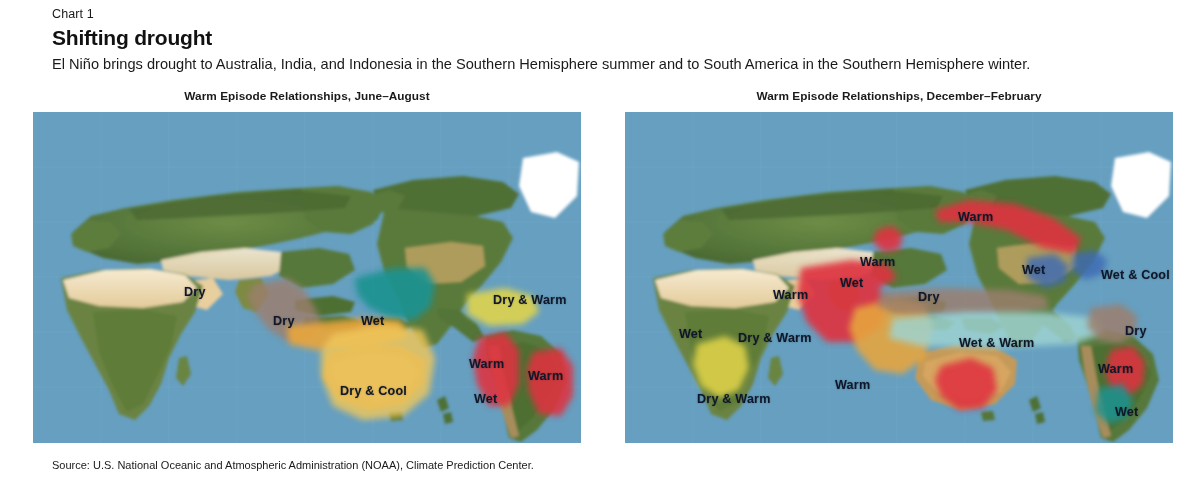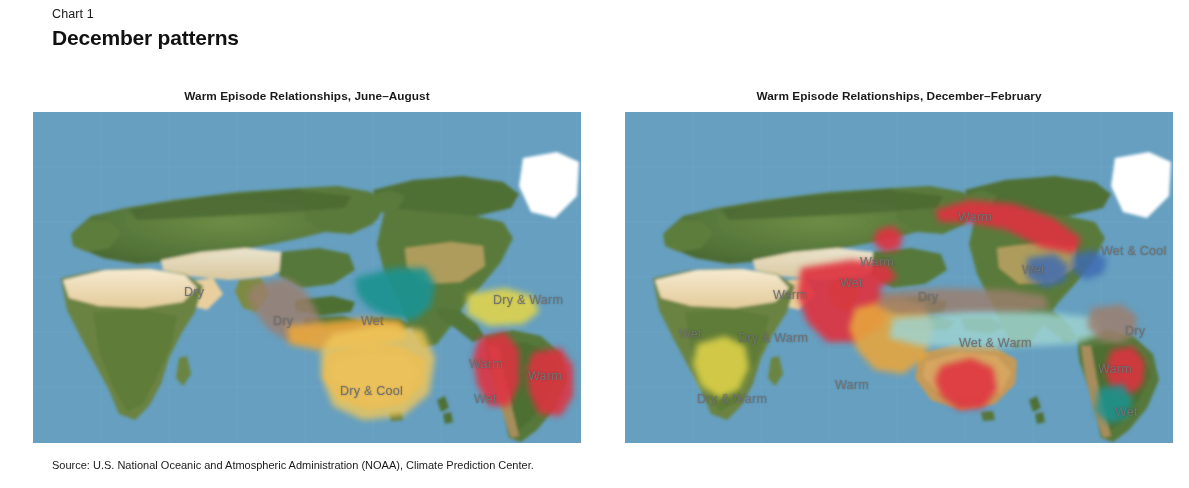--- a/index.html
+++ b/index.html
@@ -67,22 +67,22 @@
   }
   #map-left  { left: 33px; }
   #map-right { left: 625px; }
 
   .map-wrap svg { display: block; width: 548px; height: 331px; }
 
   
   .maplabel {
     position: absolute;
     font-size: 12.6px;
-    font-weight: normal;
-    color: #737373;
+    font-weight: bold;
+    color: #0f172a;
     white-space: nowrap;
     text-shadow: 0 0 2px rgba(0,0,0,.30);
     pointer-events: none;
     letter-spacing: .2px;
   }
 
   
   .source {
     position: absolute;
     left: 52px;
@@ -92,21 +92,22 @@
     line-height: 15px;
   }
 </style>
 </head>
 <body>
 
 <div class="page">
 
   <div class="hdr">
     <div class="chart-kicker">Chart 1</div>
-    <div class="chart-title">December patterns</div>
+    <div class="chart-title">Shifting drought</div>
+    <div class="chart-sub">El Niño brings drought to Australia, India, and Indonesia in the Southern Hemisphere summer and to South America in the Southern Hemisphere winter.</div>
   </div>
 
   <div class="panel-title" id="t-right">Warm Episode Relationships, December–February</div>
   <div class="panel-title" id="t-left">Warm Episode Relationships, June–August</div>
 
   <div class="map-wrap" id="map-left">
     <svg viewBox="0 0 548 331" preserveAspectRatio="none">
       <defs>
         <radialGradient id="lg1" cx="50%" cy="45%" r="70%">
           <stop offset="0%" stop-color="#6d8c45"></stop>
@@ -328,21 +329,21 @@
     <div class="maplabel" style="left:235px; top:143px;">Warm</div>
     <div class="maplabel" style="left:215px; top:164px;">Wet</div>
     <div class="maplabel" style="left:148px; top:176px;">Warm</div>
     <div class="maplabel" style="left:113px; top:219px;">Dry &amp; Warm</div>
     <div class="maplabel" style="left:54px;  top:215px;">Wet</div>
     <div class="maplabel" style="left:72px;  top:280px;">Dry &amp; Warm</div>
     <div class="maplabel" style="left:210px; top:266px;">Warm</div>
     <div class="maplabel" style="left:293px; top:178px;">Dry</div>
     <div class="maplabel" style="left:334px; top:224px;">Wet &amp; Warm</div>
     <div class="maplabel" style="left:397px; top:151px;">Wet</div>
-    <div class="maplabel" style="left:476px; top:132px;">Wet &amp; Cool</div>
+    <div class="maplabel" style="left:476px; top:156px;">Wet &amp; Cool</div>
     <div class="maplabel" style="left:500px; top:212px;">Dry</div>
     <div class="maplabel" style="left:473px; top:250px;">Warm</div>
     <div class="maplabel" style="left:490px; top:293px;">Wet</div>
   </div>
 
   <div class="source">Source: U.S. National Oceanic and Atmospheric Administration (NOAA), Climate Prediction Center.</div>
 
 </div>
 
 </body></html>

